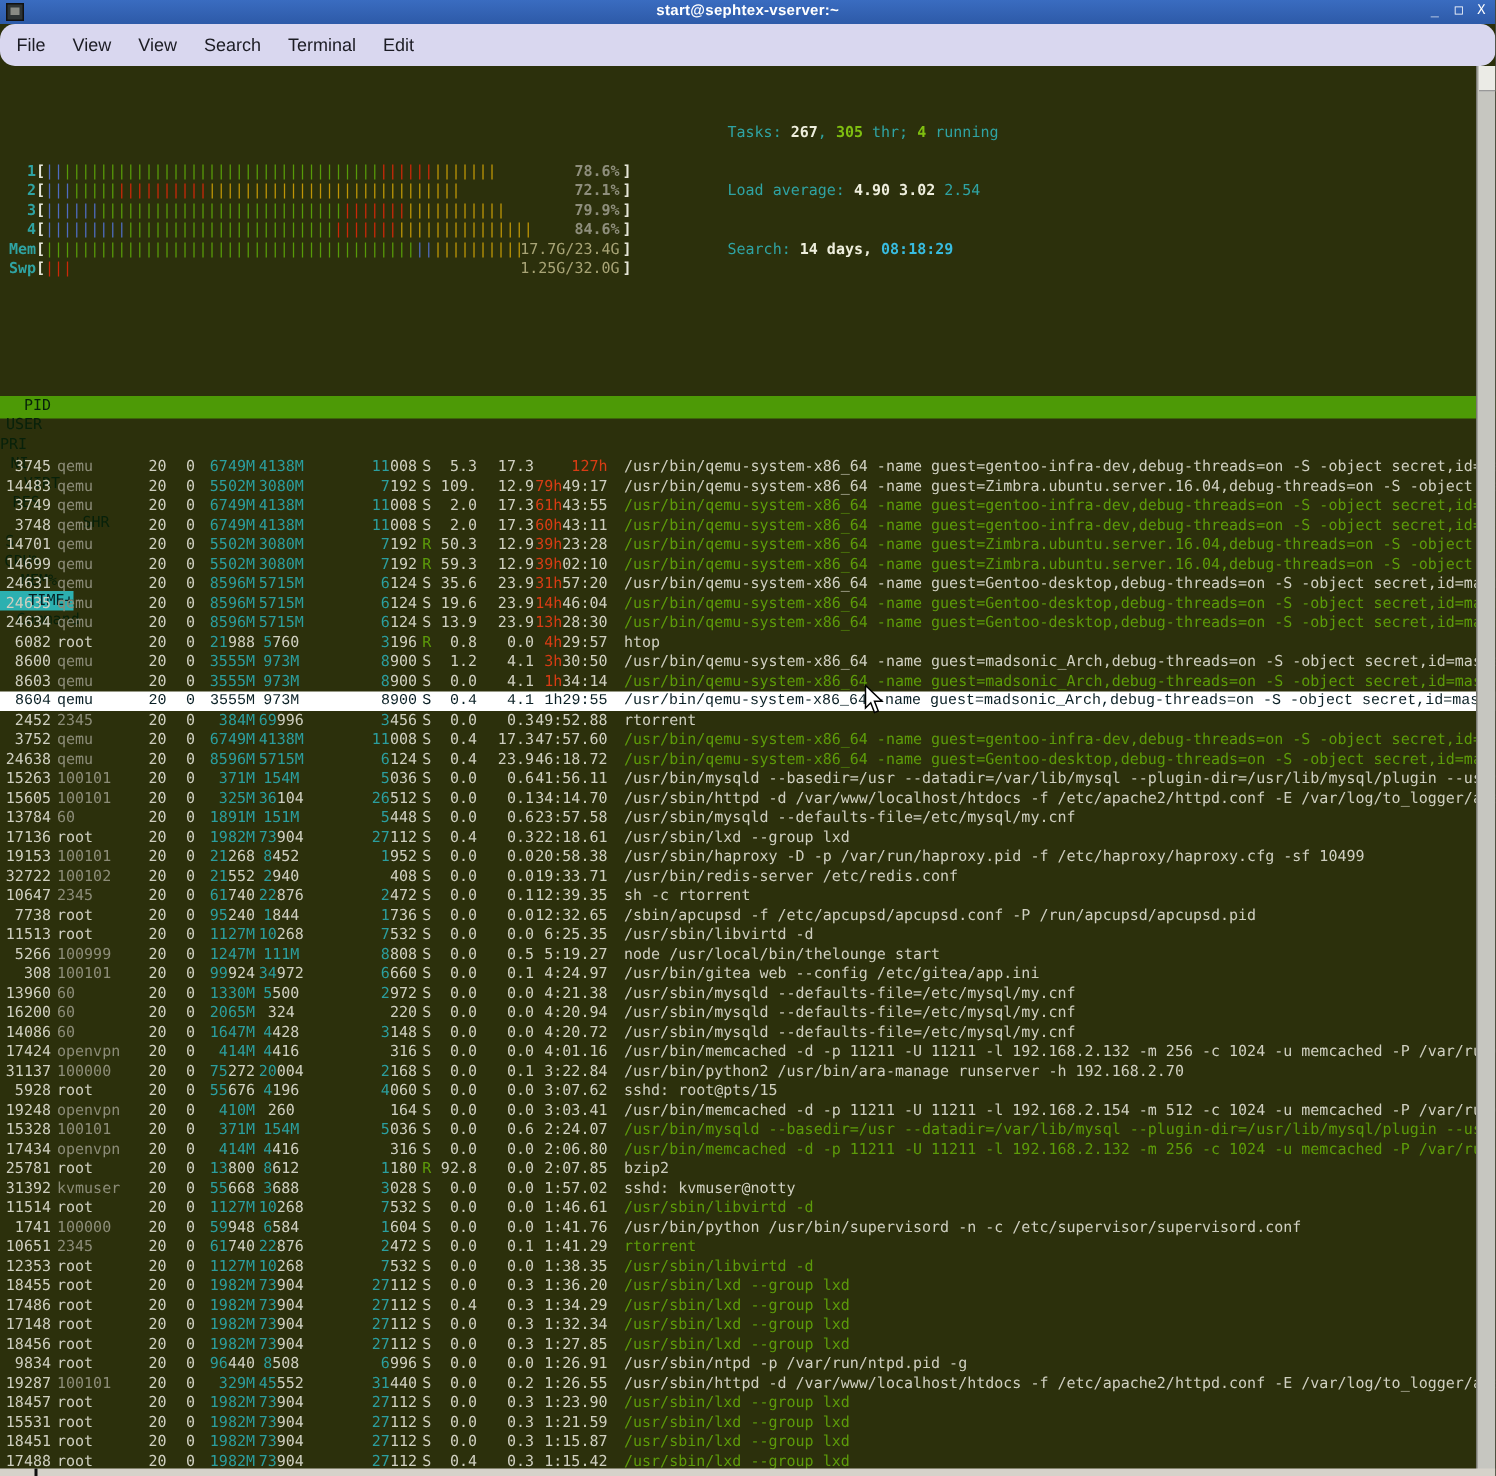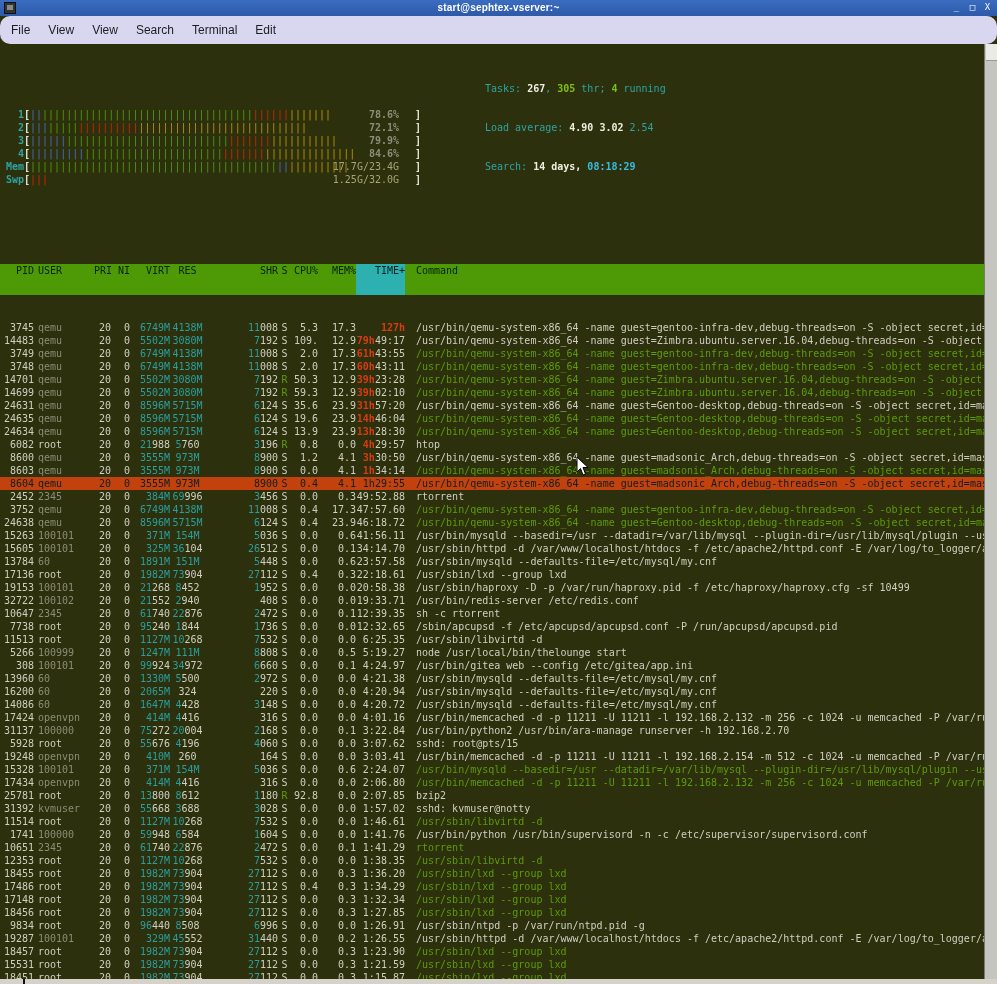--- a/index.html
+++ b/index.html
@@ -29,56 +29,56 @@
     font-family:"DejaVu Sans Mono",monospace;font-size:10px;line-height:13px;color:#cfcfc0;
     overflow:hidden;white-space:pre;}
   #term-inner{padding-top:12px;}
 
   
   .meter-line{height:13px;display:flex;}
   .mlabel{display:inline-block;width:24px;text-align:right;color:#2fa3a3;font-weight:bold;}
   .bracket{color:#e6e6d8;font-weight:bold;}
   .bar{position:relative;display:inline-block;width:385px;height:13px;overflow:hidden;}
   .ticks{position:absolute;left:0;top:0;}
-  .mvalue{position:absolute;right:16px;top:0;text-align:right;}
+  .mvalue{position:absolute;right:2px;top:0;text-align:right;}
   .t-blue{color:#4f6cc0}.t-green{color:#579a08}.t-red{color:#cc2808}.t-orange{color:#bd9506}
   .pct{color:#8e8e7c;font-weight:bold;}
   .memtxt{color:#a8a476;}
 
   
   #info{position:absolute;left:485px;top:12px;white-space:pre;}
   .info-line{height:13px;}
   .lbl{color:#2fa3a3;}
   .bw{color:#eeeedd;font-weight:bold;}
   .bg{color:#7fbf10;font-weight:bold;}
   .bc{color:#38bce0;font-weight:bold;text-align:right;}
   .c{color:#2fa3a3;}
 
   
-  #table-header{display:flex;height:31px;background:#4d9a06;color:#07210a;margin-top:13px;}
+  #table-header{display:flex;height:15px;background:#4d9a06;color:#07210a;margin-top:13px;flex-direction:column;}
   #table-header .sort{background:#2cb0b0;color:#062022;}
   .prow{display:flex;height:13px;}
   .prow span{overflow:hidden;}
   .c-pid{display:inline-block;width:34px;text-align:right;flex:none;}
   .c-user{display:inline-block;width:56px;margin-left:4px;text-align:left;flex:none;}
   .c-pri{display:inline-block;width:17px;text-align:right;flex:none;}
   .c-ni{display:inline-block;width:19px;text-align:right;flex:none;}
   .c-virt{display:inline-block;width:40px;text-align:right;flex:none;}
   .c-res{display:inline-block;width:35px;text-align:center;flex:none;}
   .c-shr{display:inline-block;width:35px;text-align:right;flex:none;margin-left:38px;}
   .c-s{display:inline-block;width:13px;text-align:center;flex:none;}
   .c-cpu{display:inline-block;width:27px;text-align:right;flex:none;}
   .c-mem{display:inline-block;width:38px;text-align:right;flex:none;}
   .c-time{display:inline-block;width:49px;text-align:right;flex:none;}
   .c-cmd{display:inline-block;flex:1;margin-left:11px;text-align:left;white-space:pre;}
   .dim{color:#8c8c78;}
   .teal{color:#2b9e9e;}
   .grn{color:#5d9b0a;}
-  .red{color:#d83c14;font-weight:bold;}
-  .prow.sel{background:#c2410c;}
+  .red{color:#d83c14;font-weight:normal;}
+  .prow.sel{background:#ffffff;font-family:Liberation Mono, monospace;}
   .prow.sel span{color:#0b2126 !important;font-weight:normal !important;}
 
   
   #bottom-strip{position:absolute;left:0;bottom:0;width:100%;height:5px;background:#d6d2ca;}
   #bottom-tick{position:absolute;left:23px;top:0;width:2px;height:5px;background:#111;}
 
   
   #scrollbar{position:absolute;top:44px;right:0;width:13px;height:940px;background:#c6c6c0;
     border-left:1px solid #7a7a74;box-sizing:border-box;}
   #scroll-thumb{position:absolute;top:0;left:1px;right:0;height:16px;background:#ebebe6;border-bottom:1px solid #999;}

